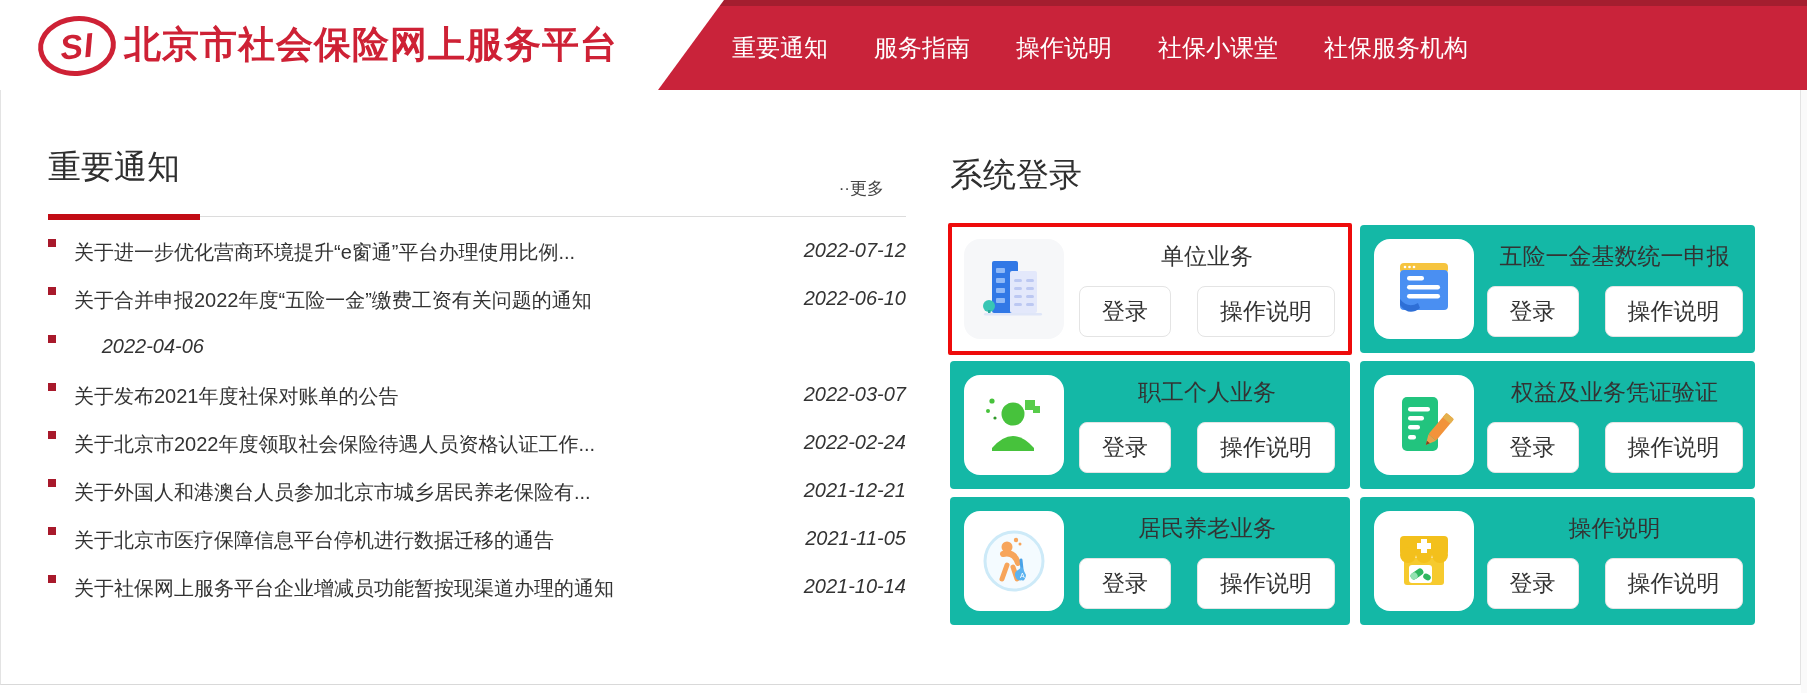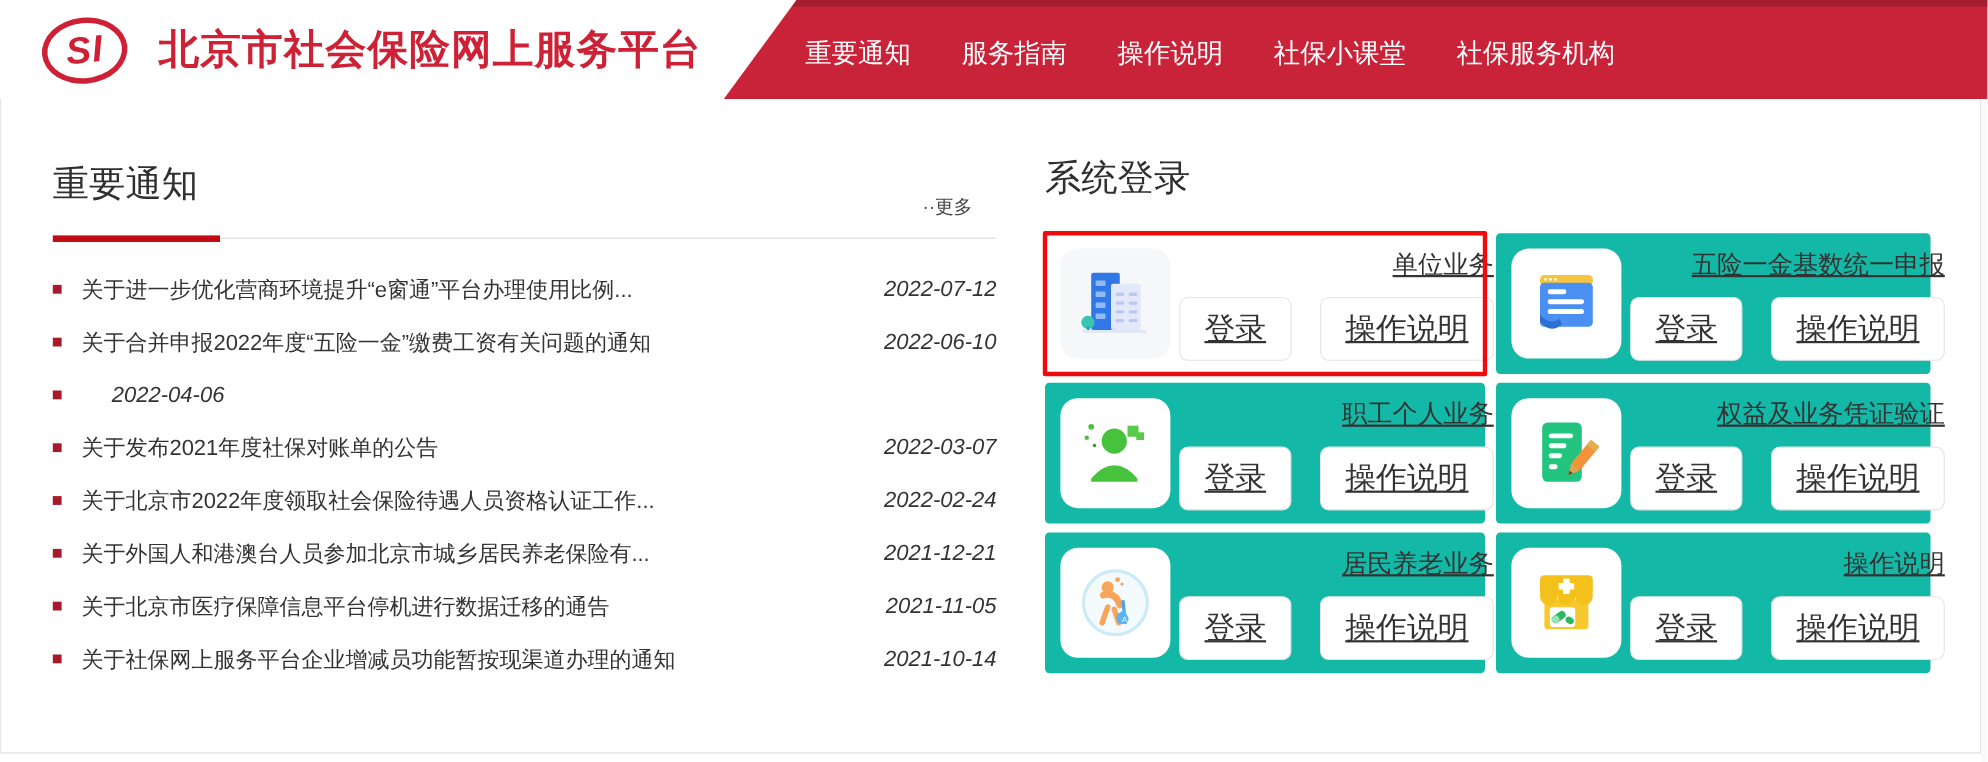--- a/index.html
+++ b/index.html
@@ -17,21 +17,21 @@
     clip-path:polygon(0 0, 724px 0, 658px 90px, 0 90px);
   }
   .logo-circle {
     position:absolute; left:38px; top:16px; width:78px; height:60px;
     border:5px solid var(--brand-red,#ce2135); border-radius:50%;
     display:flex; align-items:center; justify-content:center;
     color:var(--brand-red,#ce2135); font-style:italic; font-weight:700; font-size:34px;
     letter-spacing:1px; transform:rotate(-6deg);
   }
   .site-title {
-    position:absolute; left:144px; top:0; height:90px; display:flex; align-items:center;
+    position:absolute; left:124px; top:0; height:90px; display:flex; align-items:center;
     font-size:37px; font-weight:700; color:var(--brand-red,#ce2135); letter-spacing:1px; white-space:nowrap;
   }
   .main-nav {
     position:absolute; left:732px; top:6px; height:84px;
     display:flex; align-items:center; gap:46px;
   }
   .nav-item { color:#fff; font-size:24px; white-space:nowrap; cursor:pointer; }
 
   
   .content-frame {
@@ -44,47 +44,47 @@
   
   .sec-head { position:relative; height:77px; }
   .sec-head h2 { font-size:33px; font-weight:500; color:#2f2f2f; padding-top:5px; }
   .sec-head .red-bar { position:absolute; left:0; bottom:-4px; width:152px; height:6px; }
   .gray-rule { border-bottom:1px solid #dcdcdc; }
   .more-link { position:absolute; right:22px; bottom:16px; font-size:17px; color:#454545; cursor:pointer; white-space:nowrap; }
 
   
   .notices { position:absolute; left:48px; top:140px; width:858px; }
   .notice-list { list-style:none; margin-top:22px; }
-  .notice-item { height:48px; display:flex; align-items:center; cursor:pointer; }
+  .notice-item { height:48px; display:flex; cursor:pointer; }
   .bullet { width:8px; height:8px; background:var(--bullet-red,#a8192b); margin-right:18px; flex:none; }
   .notice-text { flex:1; font-size:20px; color:#333; white-space:nowrap; overflow:hidden; }
   .notice-date { width:130px; text-align:right; font-size:20px; color:#333; flex:none;font-style:italic; }
 
   
-  .login { position:absolute; left:950px; top:135px; width:805px; }
+  .login { position:absolute; left:950px; top:148px; width:805px; }
   .cards {
     display:grid; grid-template-columns:400px 395px; grid-auto-rows:128px;
     column-gap:10px; row-gap:8px;
   }
   .card {
     position:relative; background:#14b8a6; border-radius:4px;
     display:flex; align-items:center; padding-left:14px;
   }
   .card.white { background:#fff; }
   .icon-tile {
     width:100px; height:100px; border-radius:16px; background:#fff; flex:none;
     display:flex; align-items:center; justify-content:center;
   }
   .card.white .icon-tile { background:#f6f7f9; }
-  .card-body { flex:1; display:flex; flex-direction:column; align-items:flex-end; justify-content:center; padding:0 8px;text-decoration:underline; }
+  .card-body { flex:1; display:flex; flex-direction:column; align-items:center; justify-content:center; padding:0 8px; }
   .card-title { font-size:23px; color:#333; margin-bottom:14px; white-space:nowrap; }
   .btn-row { display:flex; gap:26px; }
   .card-btn {
     background:#fff; border:1px solid #e4e4e4; border-radius:8px;
-    font-size:28px; color:#333; padding:9px 22px; cursor:pointer;
+    font-size:23px; color:#333; padding:9px 22px; cursor:pointer;
     font-family:"Liberation Sans", sans-serif; white-space:nowrap;
   }
   .highlight-border {
     position:absolute; inset:-2px; border:4px solid var(--highlight-red,#ee0b0b);
     border-radius:2px; pointer-events:none; z-index:2;
   }
 </style>
 </head>
 <body>
 

